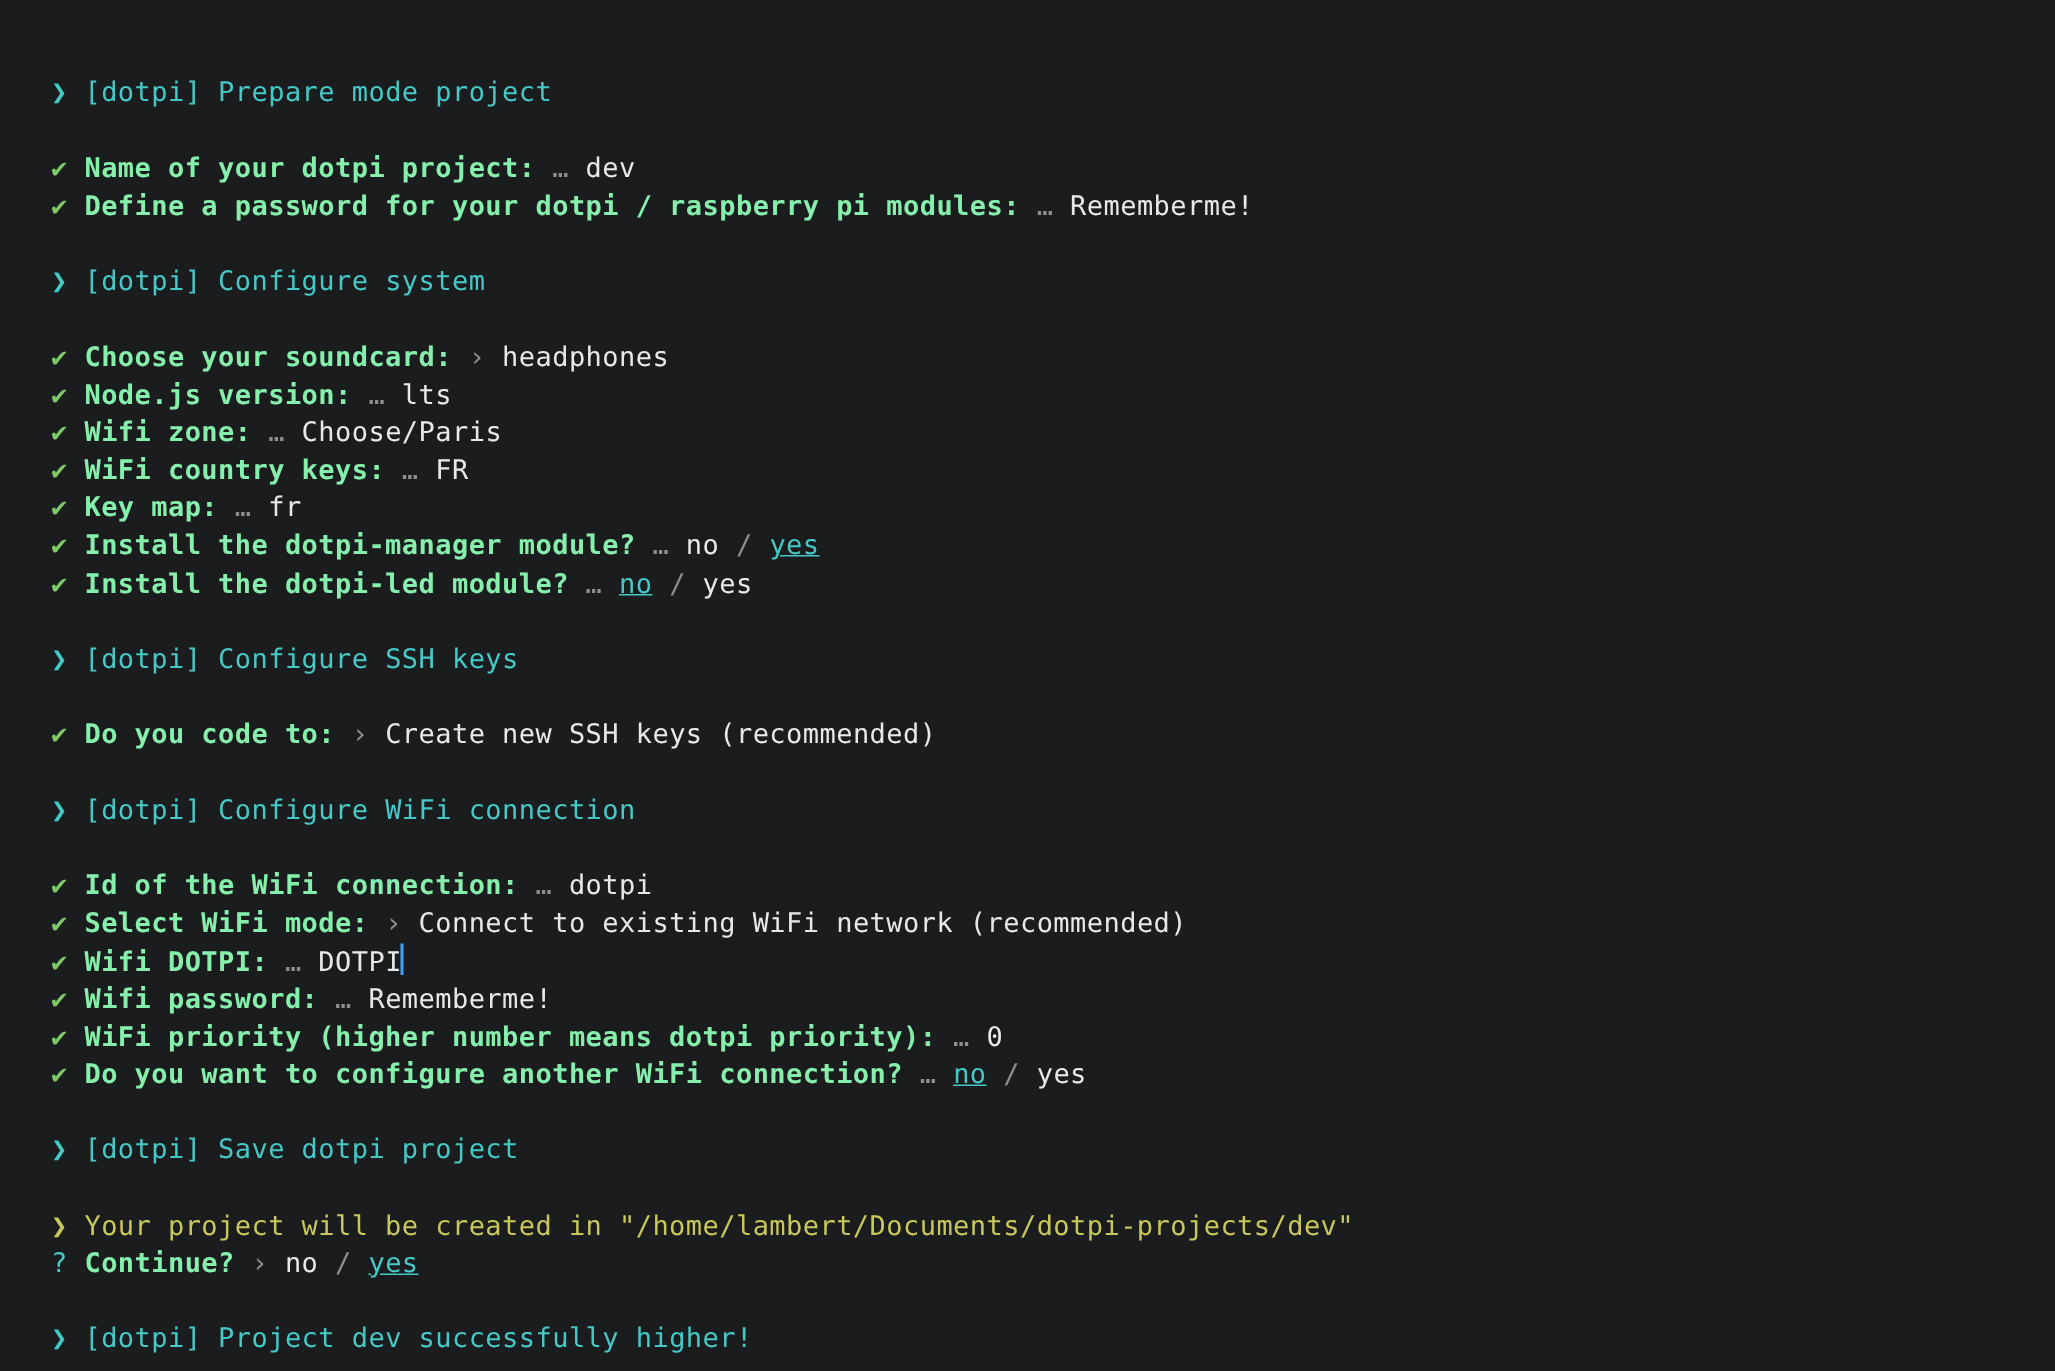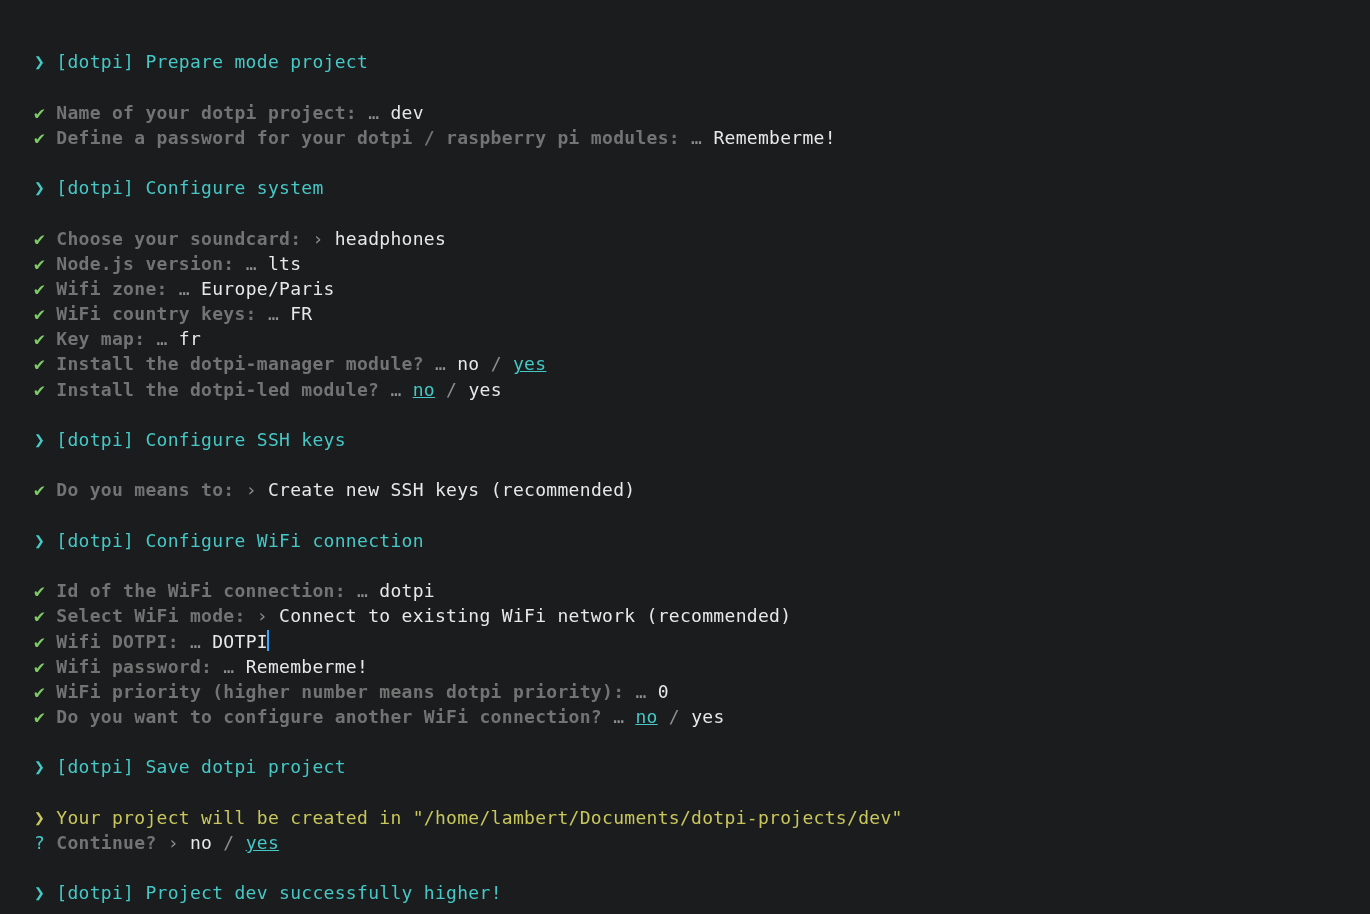--- a/index.html
+++ b/index.html
@@ -16,21 +16,21 @@
     line-height: 1.40;
     white-space: pre;
     color: #e8e8e8;
     padding: 24px 34px;
     letter-spacing: 0.3px;
   }
   .cyan   { color: #46c8c6; }
   .green  { color: #7ecb66; }
   .yellow { color: #c9c75b; }
   .dim    { color: #8e8e8e; }
-  .bold   { font-weight: 700; color: #737373; }
+  .bold   { font-weight: 700; color: #86efac; }
   .under  { text-decoration: underline; }
   .cursor {
     display: inline-block;
     width: 2px;
     height: 1.15em;
     background: #3ea2ff;
     vertical-align: -3px;
     margin-left: -1px;
   }
   .blank  { display: block; height: 1.40em; }
@@ -38,27 +38,27 @@
 </head>
 <body>
 
 <div class="terminal">
 <span class="cyan">❯</span> <span class="cyan">[dotpi]</span> <span class="cyan">Prepare mode project</span>
 <span class="blank"></span><span class="green">✔</span> <span class="bold">Name of your dotpi project:</span> <span class="dim">…</span> <span>dev</span>
 <span class="green">✔</span> <span class="bold">Define a password for your dotpi / raspberry pi modules:</span> <span class="dim">…</span> <span>Rememberme!</span>
 <span class="blank"></span><span class="cyan">❯</span> <span class="cyan">[dotpi]</span> <span class="cyan">Configure system</span>
 <span class="blank"></span><span class="green">✔</span> <span class="bold">Choose your soundcard:</span> <span class="dim">›</span> <span>headphones</span>
 <span class="green">✔</span> <span class="bold">Node.js version:</span> <span class="dim">…</span> <span>lts</span>
-<span class="green">✔</span> <span class="bold">Wifi zone:</span> <span class="dim">…</span> <span>Europe/Paris</span>
+<span class="green">✔</span> <span class="bold">Wifi zone:</span> <span class="dim">…</span> <span>Choose/Paris</span>
 <span class="green">✔</span> <span class="bold">WiFi country keys:</span> <span class="dim">…</span> <span>FR</span>
 <span class="green">✔</span> <span class="bold">Key map:</span> <span class="dim">…</span> <span>fr</span>
 <span class="green">✔</span> <span class="bold">Install the dotpi-manager module?</span> <span class="dim">…</span> <span>no</span><span class="dim"> / </span><span class="cyan under">yes</span>
 <span class="green">✔</span> <span class="bold">Install the dotpi-led module?</span> <span class="dim">…</span> <span class="cyan under">no</span><span class="dim"> / </span><span>yes</span>
 <span class="blank"></span><span class="cyan">❯</span> <span class="cyan">[dotpi]</span> <span class="cyan">Configure SSH keys</span>
-<span class="blank"></span><span class="green">✔</span> <span class="bold">Do you means to:</span> <span class="dim">›</span> <span>Create new SSH keys (recommended)</span>
+<span class="blank"></span><span class="green">✔</span> <span class="bold">Do you code to:</span> <span class="dim">›</span> <span>Create new SSH keys (recommended)</span>
 <span class="blank"></span><span class="cyan">❯</span> <span class="cyan">[dotpi]</span> <span class="cyan">Configure WiFi connection</span>
 <span class="blank"></span><span class="green">✔</span> <span class="bold">Id of the WiFi connection:</span> <span class="dim">…</span> <span>dotpi</span>
 <span class="green">✔</span> <span class="bold">Select WiFi mode:</span> <span class="dim">›</span> <span>Connect to existing WiFi network (recommended)</span>
 <span class="green">✔</span> <span class="bold">Wifi DOTPI:</span> <span class="dim">…</span> <span>DOTPI</span><span class="cursor"></span>
 <span class="green">✔</span> <span class="bold">Wifi password:</span> <span class="dim">…</span> <span>Rememberme!</span>
 <span class="green">✔</span> <span class="bold">WiFi priority (higher number means dotpi priority):</span> <span class="dim">…</span> <span>0</span>
 <span class="green">✔</span> <span class="bold">Do you want to configure another WiFi connection?</span> <span class="dim">…</span> <span class="cyan under">no</span><span class="dim"> / </span><span>yes</span>
 <span class="blank"></span><span class="cyan">❯</span> <span class="cyan">[dotpi]</span> <span class="cyan">Save dotpi project</span>
 <span class="blank"></span><span class="yellow">❯</span> <span class="yellow">Your project will be created in "/home/lambert/Documents/dotpi-projects/dev"</span>
 <span class="cyan">?</span> <span class="bold">Continue?</span> <span class="dim">›</span> <span>no</span><span class="dim"> / </span><span class="cyan under">yes</span>

